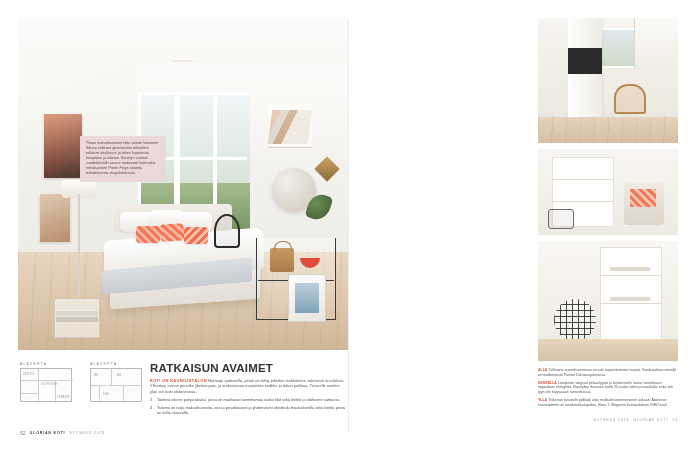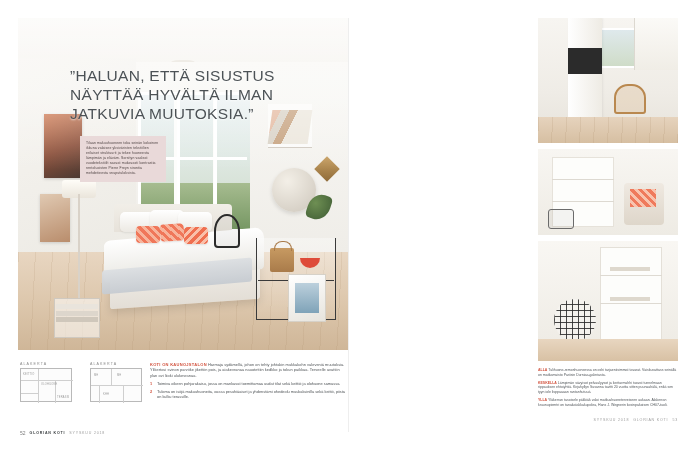--- a/index.html
+++ b/index.html
@@ -499,21 +499,20 @@
       <div class="books"></div>
 
       <div class="console"></div>
       <div class="console-shelf"></div>
       <div class="bag-tan"></div>
       <div class="bowl-red"></div>
       <div class="art-frame-floor"></div>
 
       <div class="hero-shade"></div>
 
-      <div class="pullquote">”HALUAN, ETTÄ SISUSTUS NÄYTTÄÄ HYVÄLTÄ ILMAN JATKUVIA MUUTOKSIA.”</div>
 
       <div class="caption-box">Tilaan makuuhuoneen toka seinän kokoinen ikkuna valaisee yksiväristen tekstiilien erilaiset struktuurit ja tekee huoneesta lämpimän ja eläväm. Sorsityn vaaleat vuodetekstiilit saavat mukavasti kontrastia rentoluoisten Pierre Freyn sirontia mehdetieesta snuputuloksista.</div>
     </div>
 
     <div class="left-bottom">
 
       <div class="plan one">
         <div class="plan-label">ALAKERTA</div>
         <div class="plan-box">
           <i style="left:0;top:11px;width:52px;height:.7px;"></i>
@@ -533,20 +532,21 @@
           <i style="left:20px;top:0;width:.7px;height:16px;"></i>
           <i style="left:32px;top:16px;width:.7px;height:18px;"></i>
           <i style="left:8px;top:16px;width:.7px;height:18px;"></i>
           <span class="plan-txt" style="left:3px;top:5px;">MH</span>
           <span class="plan-txt" style="left:26px;top:5px;">MH</span>
           <span class="plan-txt" style="left:12px;top:24px;">KHH</span>
         </div>
       </div>
 
       <div class="article">
+        <h2>RATKAISUN AVAIMET</h2>
         <p>
           <span class="kicker">KOTI ON KAUNOJSTALON</span>
           <span>Harmaja sydämellä, johon on tehty johtakin mukkakohn valeveniä muutoksia. Ylikertosi svinon parviike jikettiin pois, ja aiakevranaa nauotettiin kedkko ja tokun paikkaa. Terveelle avattiin ylan ovi liioki ulukevranaa.</span>
         </p>
         <ul class="numlist">
           <li>
             <b>1</b>
             <span>Toimiva oikeen pohjarakaisu, jossa on mankavat toemittamaa uudat tilat sekä keittiö ja olohuone samassa.</span>
           </li>
           <li>

